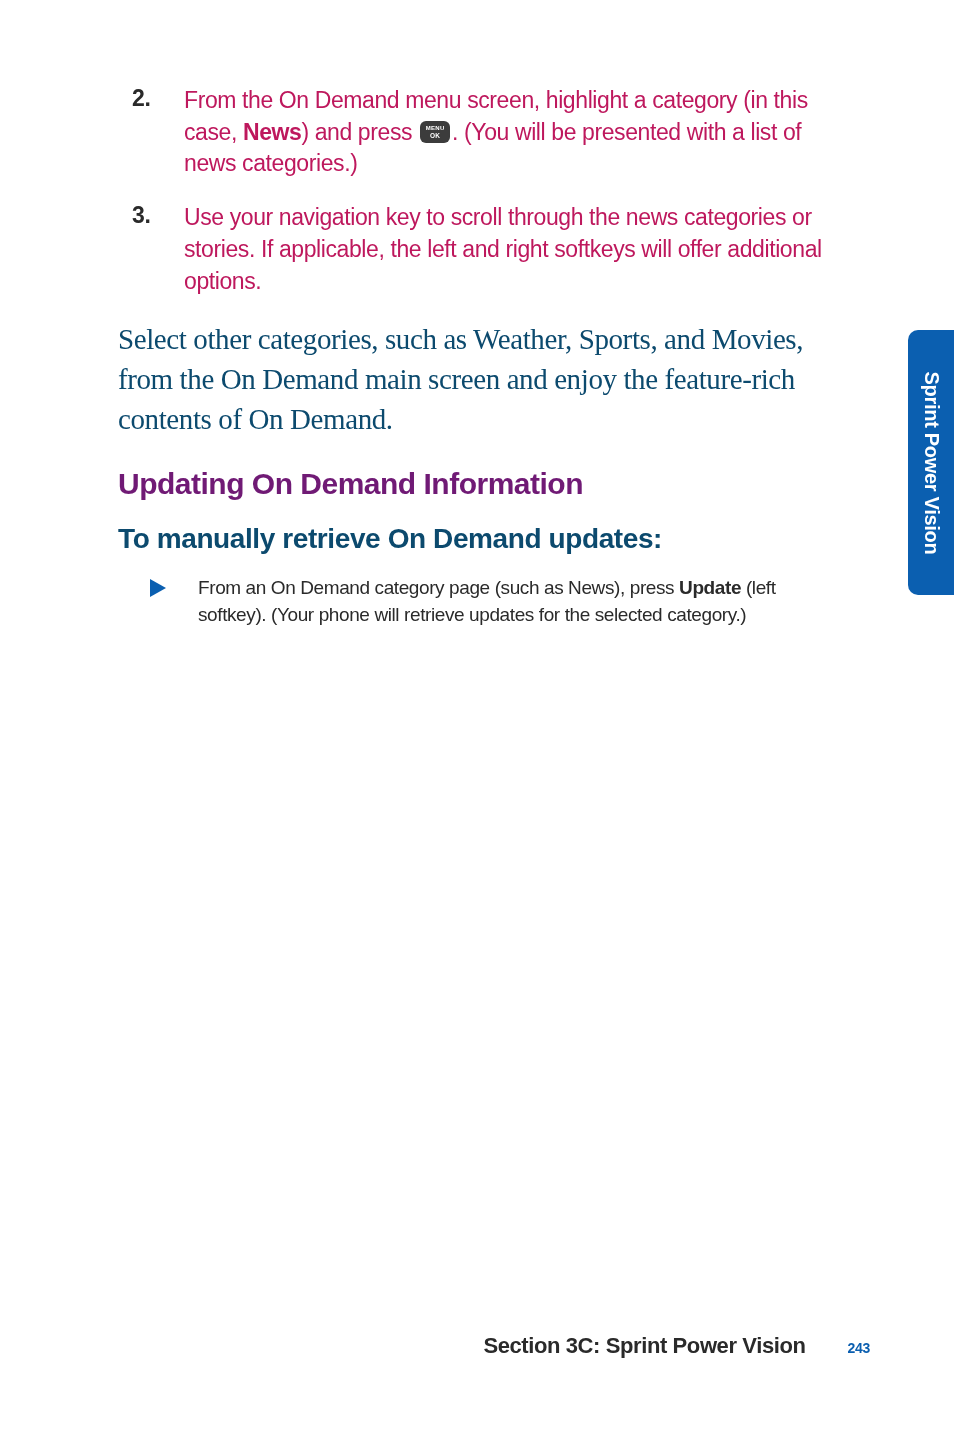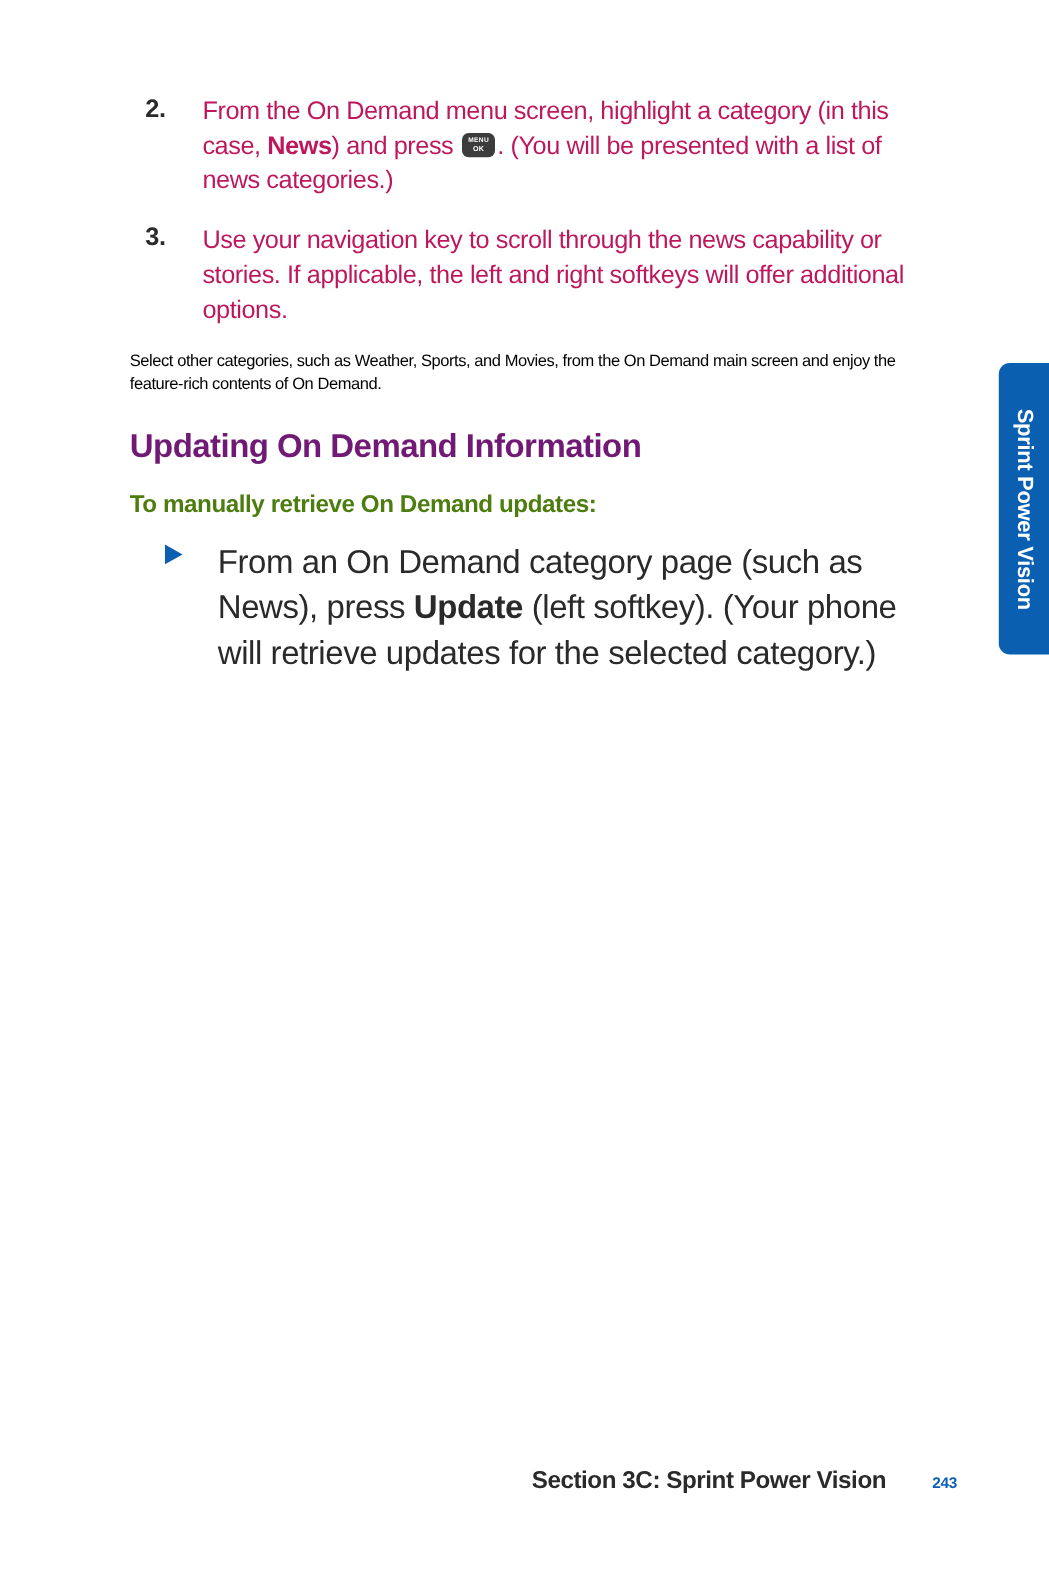--- a/index.html
+++ b/index.html
@@ -69,59 +69,60 @@
       color: #fff;
       font-size: 6.5px;
       font-weight: bold;
       position: absolute;
       bottom: 2px;
       left: 50%;
       transform: translateX(-50%);
       letter-spacing: 0.3px;
     }
     .para {
-      font-size: 15px;
+      font-size: 29px;
       line-height: 1.38;
       margin-bottom: 22px;
       letter-spacing: -0.4px;
-      color: #000000;
+      color: #0c4a6e;
+      font-family: Liberation Serif, serif;
     }
     .heading {
       color: #701a75;
       font-size: 30px;
       font-weight: bold;
       margin-top: 28px;
       margin-bottom: 22px;
       letter-spacing: -0.5px;
     }
     .subheading {
-      font-size: 22px;
+      font-size: 28px;
       font-weight: bold;
       margin-bottom: 20px;
       letter-spacing: -0.4px;
-      color: #4d7c0f;
+      color: #0c4a6e;
     }
     .bullet-item {
       display: flex;
       padding-left: 32px;
       margin-bottom: 22px;
     }
     .play-icon {
       min-width: 48px;
       padding-top: 4px;
     }
     .play-icon-shape {
       width: 0;
       height: 0;
       border-top: 9px solid transparent;
       border-bottom: 9px solid transparent;
       border-left: 16px solid #0b5fb0;
     }
     .bullet-body {
-      font-size: 30px;
+      font-size: 19px;
       line-height: 1.38;
       flex: 1;
       letter-spacing: -0.4px;
       color: #2a2a2a;
     }
     .bullet-body b {
       font-weight: bold;
     }
     .side-tab {
       position: absolute;
@@ -178,21 +179,21 @@
 
   <div class="ol-item">
     <div class="ol-num">2.</div>
     <div class="ol-body">
       <span>From the On Demand menu screen, highlight a category (in this case, </span><b>News</b><span>) and press </span><span class="menu-ok-button"></span><span>. (You will be presented with a list of news categories.)</span>
     </div>
   </div>
 
   <div class="ol-item">
     <div class="ol-num">3.</div>
-    <div class="ol-body">Use your navigation key to scroll through the news capability or stories. If applicable, the left and right softkeys will offer additional options.</div>
+    <div class="ol-body">Use your navigation key to scroll through the news categories or stories. If applicable, the left and right softkeys will offer additional options.</div>
   </div>
 
   <p class="para">Select other categories, such as Weather, Sports, and Movies, from the On Demand main screen and enjoy the feature-rich contents of On Demand.</p>
 
 
   <h2 class="heading">Updating On Demand Information</h2>
 
 
   <p class="subheading">To manually retrieve On Demand updates:</p>
 

